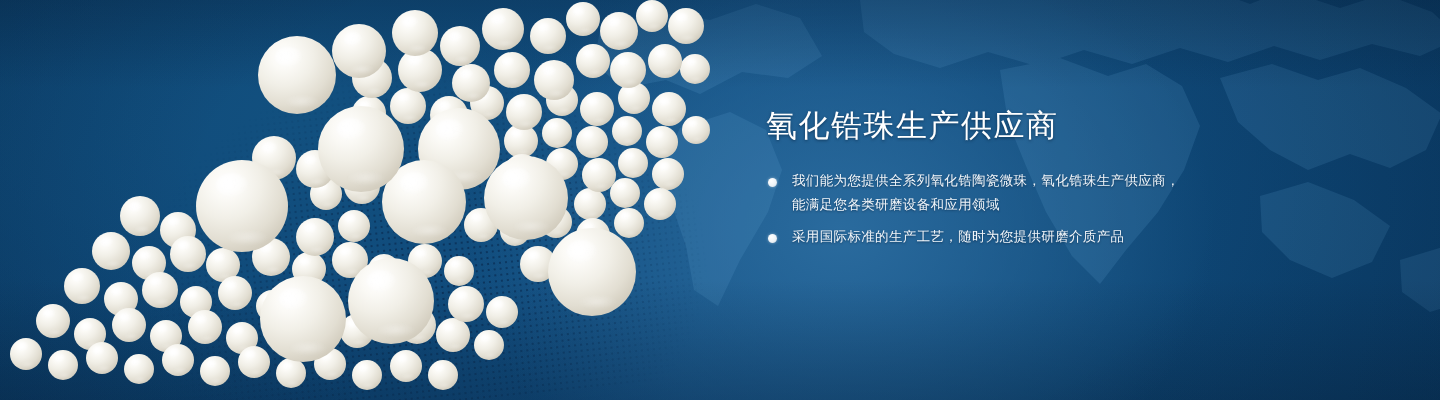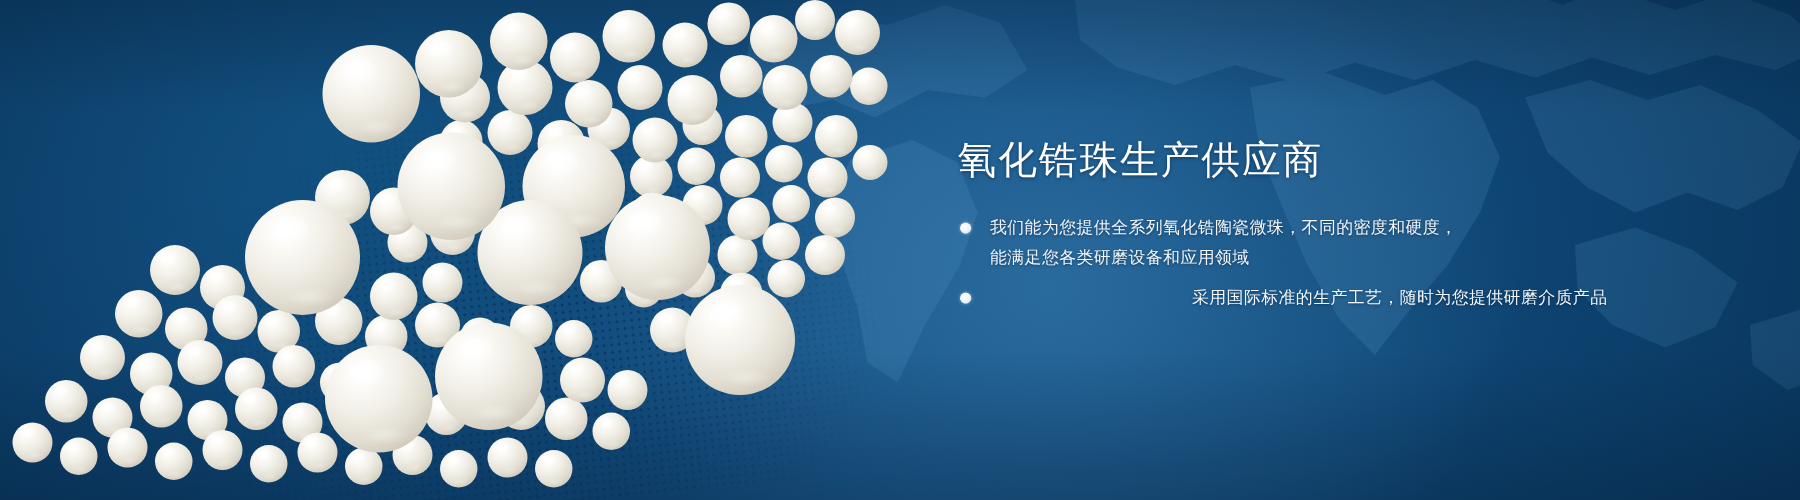--- a/index.html
+++ b/index.html
@@ -2,21 +2,21 @@
 <html><head>
 <meta charset="utf-8">
 <style>
   html,body{margin:0;padding:0;background:#0a3a66;}
   *{box-sizing:border-box;}
 
   .banner{
     position:relative;
     width:1440px;height:400px;
     overflow:hidden;
-    font-family:Liberation Serif, serif;
+    font-family:Liberation Mono, monospace;
     background:#0d4474;
   }
 
   
   .bg-base{
     position:absolute;inset:0;
     background:
       radial-gradient(ellipse 520px 420px at 840px 230px, #2a6b9e 0%, rgba(42,107,158,0) 72%),
       radial-gradient(ellipse 900px 560px at 300px 120px, #12507f 0%, rgba(18,80,127,0) 70%),
       linear-gradient(100deg,#0b3f6d 0%,#0d4577 26%,#134f83 50%,#0f4877 72%,#0b3f6c 100%);
@@ -92,21 +92,21 @@
   .bullet{
     position:relative;
     padding-left:26px;
     margin-bottom:8px;
     font-size:13.5px;
     line-height:24px;
     color:#f2f6fa;
     letter-spacing:.35px;
     text-shadow:0 1px 2px rgba(3,24,48,.5);
   }
-  .bullet:last-child{margin-bottom:0;text-align:right;}
+  .bullet:last-child{margin-bottom:0;}
   .dot{
     position:absolute;left:2px;top:8px;
     width:9px;height:9px;border-radius:50%;
     background:radial-gradient(circle at 35% 32%, #ffffff 0%, #eef3f7 55%, #cfd9e2 100%);
     box-shadow:0 0 3px rgba(255,255,255,.45);
   }
   .bline{display:block;white-space:nowrap;}
 </style>
 </head>
 <body>
@@ -238,21 +238,21 @@
       <div class="bead" style="left: 474px; top: 330px; width: 30px; height: 30px; z-index: 30;"></div>
     </div>
 
   <div class="bg-vignette"></div>
 
   <div class="copy">
     <h1 class="headline">氧化锆珠生产供应商</h1>
     <ul class="bullets">
         <li class="bullet">
           <span class="dot"></span>
-          <span class="bline">我们能为您提供全系列氧化锆陶瓷微珠，不同的密度和硬度，</span>
+          <span class="bline">我们能为您提供全系列氧化锆陶瓷微珠，氧化锆珠生产供应商，</span>
           <span class="bline">能满足您各类研磨设备和应用领域</span>
         </li>
         <li class="bullet">
           <span class="dot"></span>
           <span class="bline">采用国际标准的生产工艺，随时为您提供研磨介质产品</span>
         </li>
       </ul>
   </div>
 
 </div>

